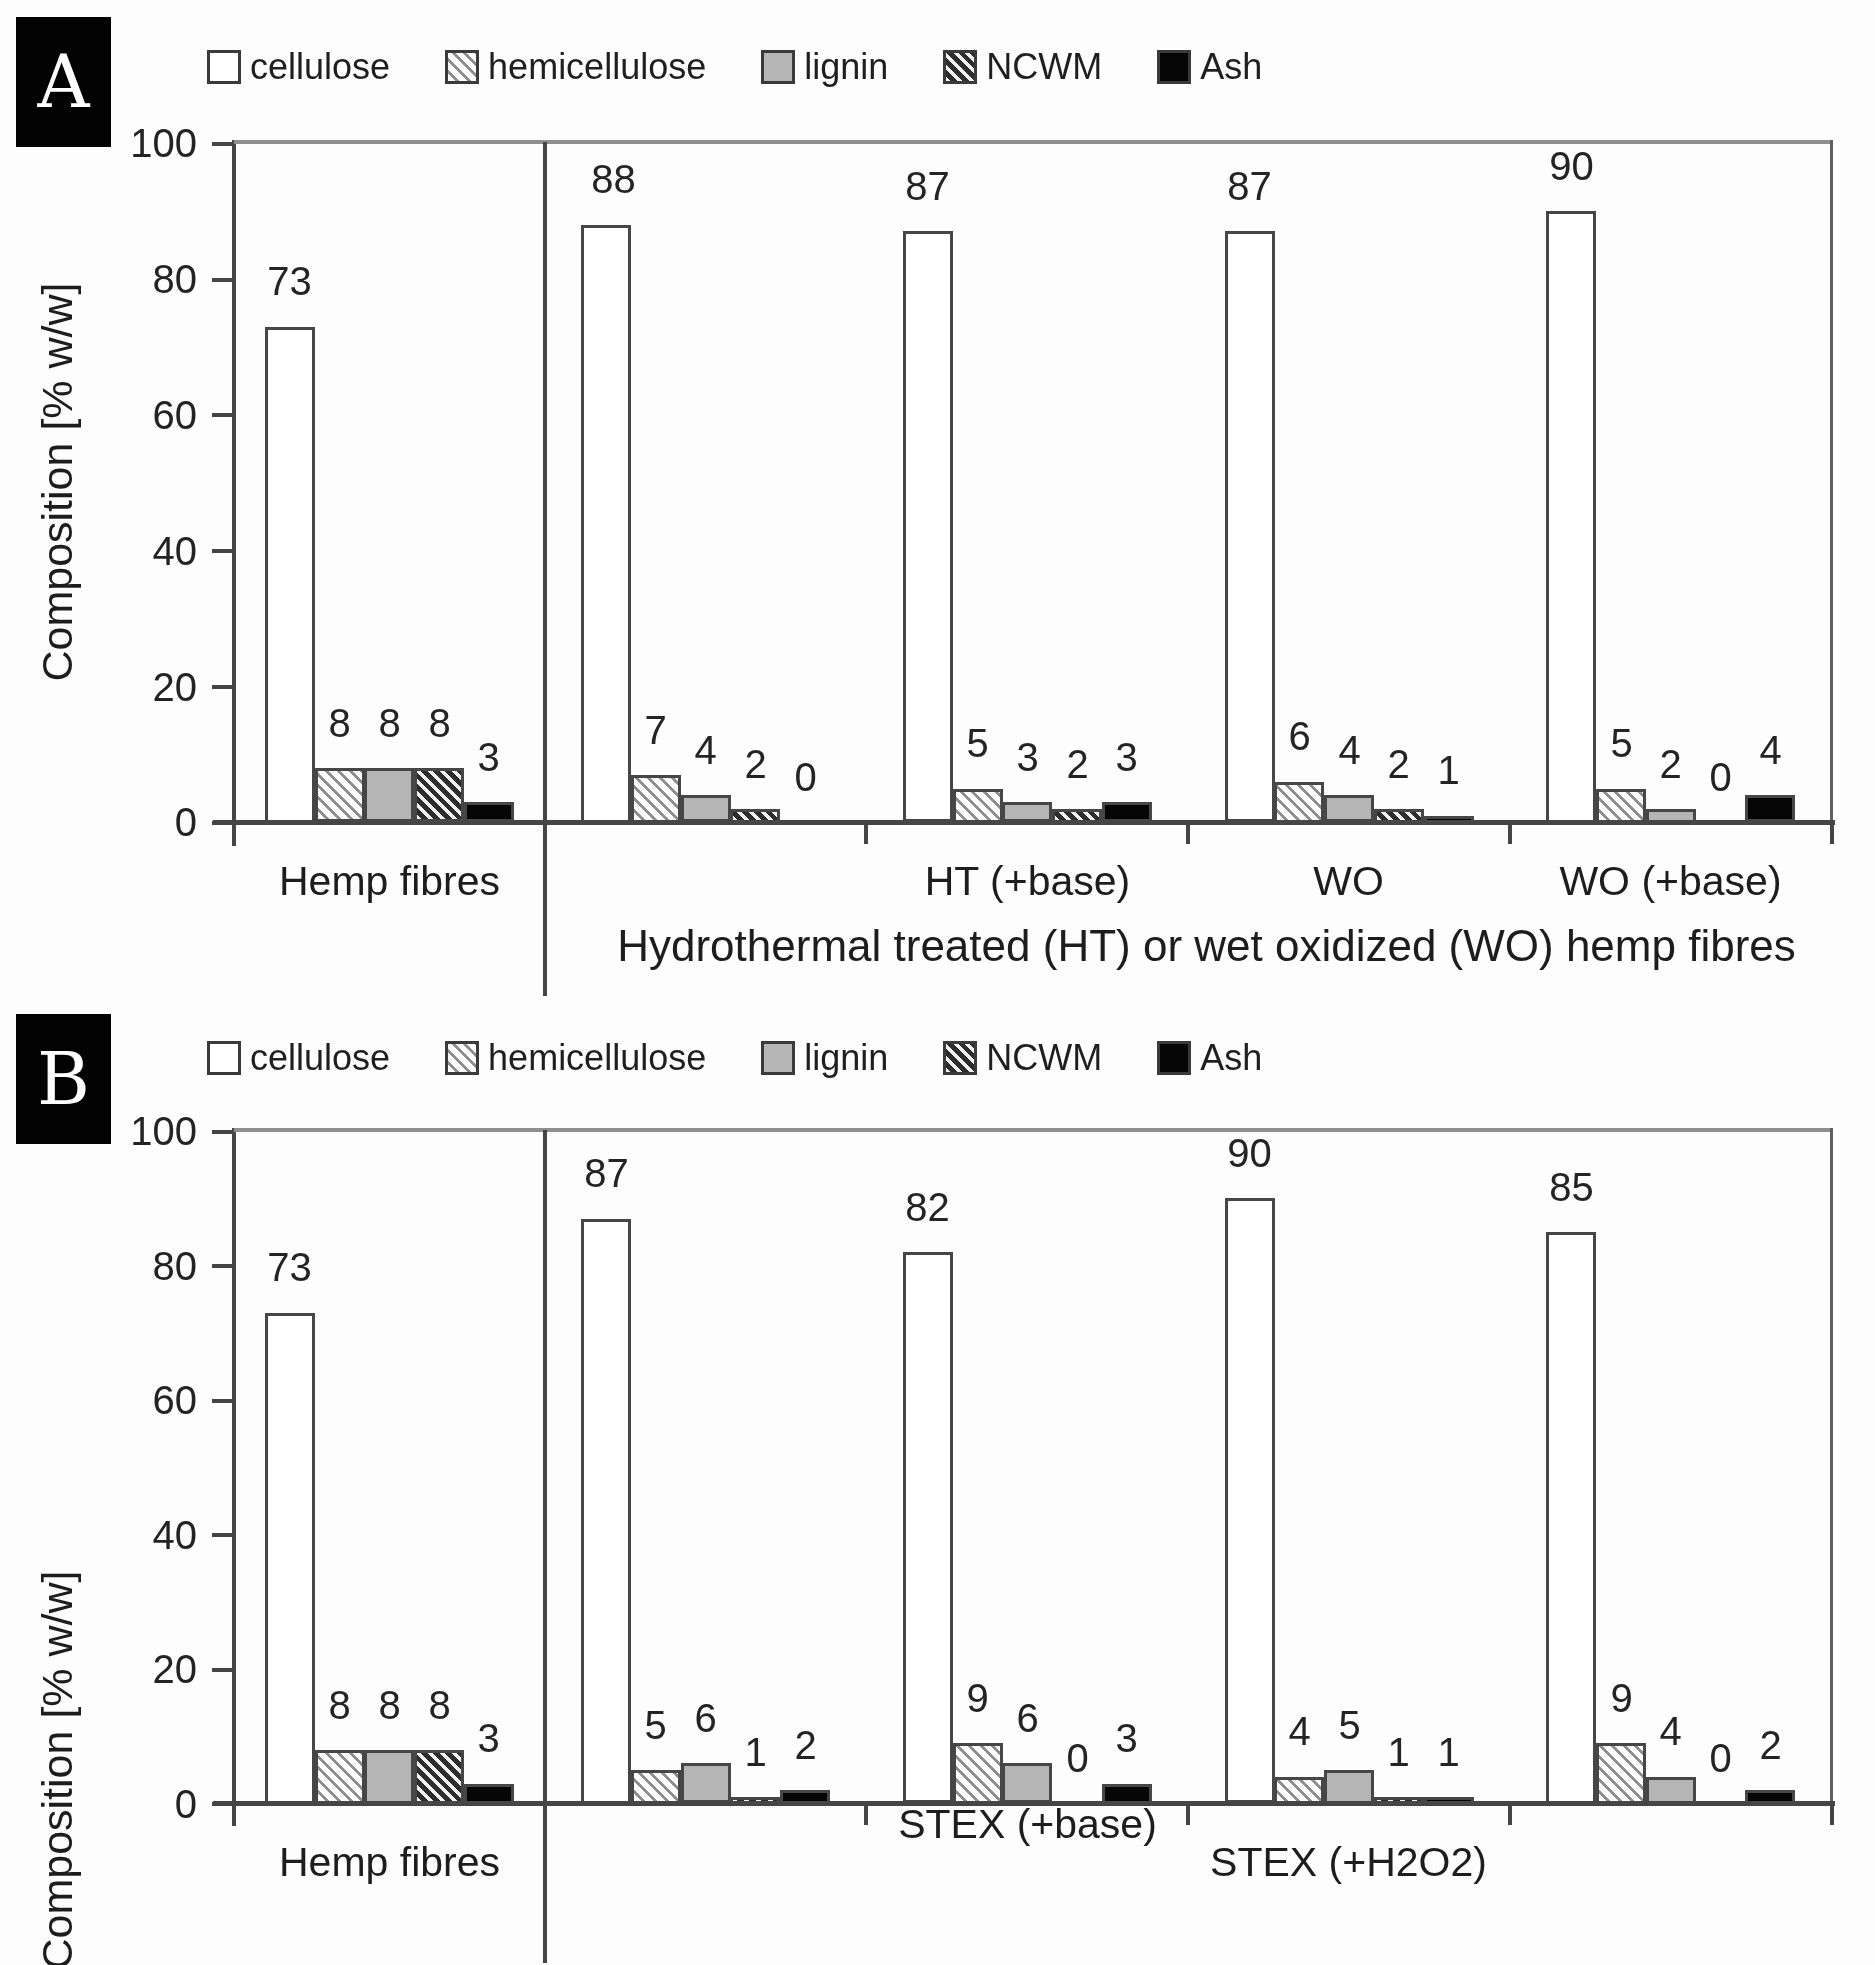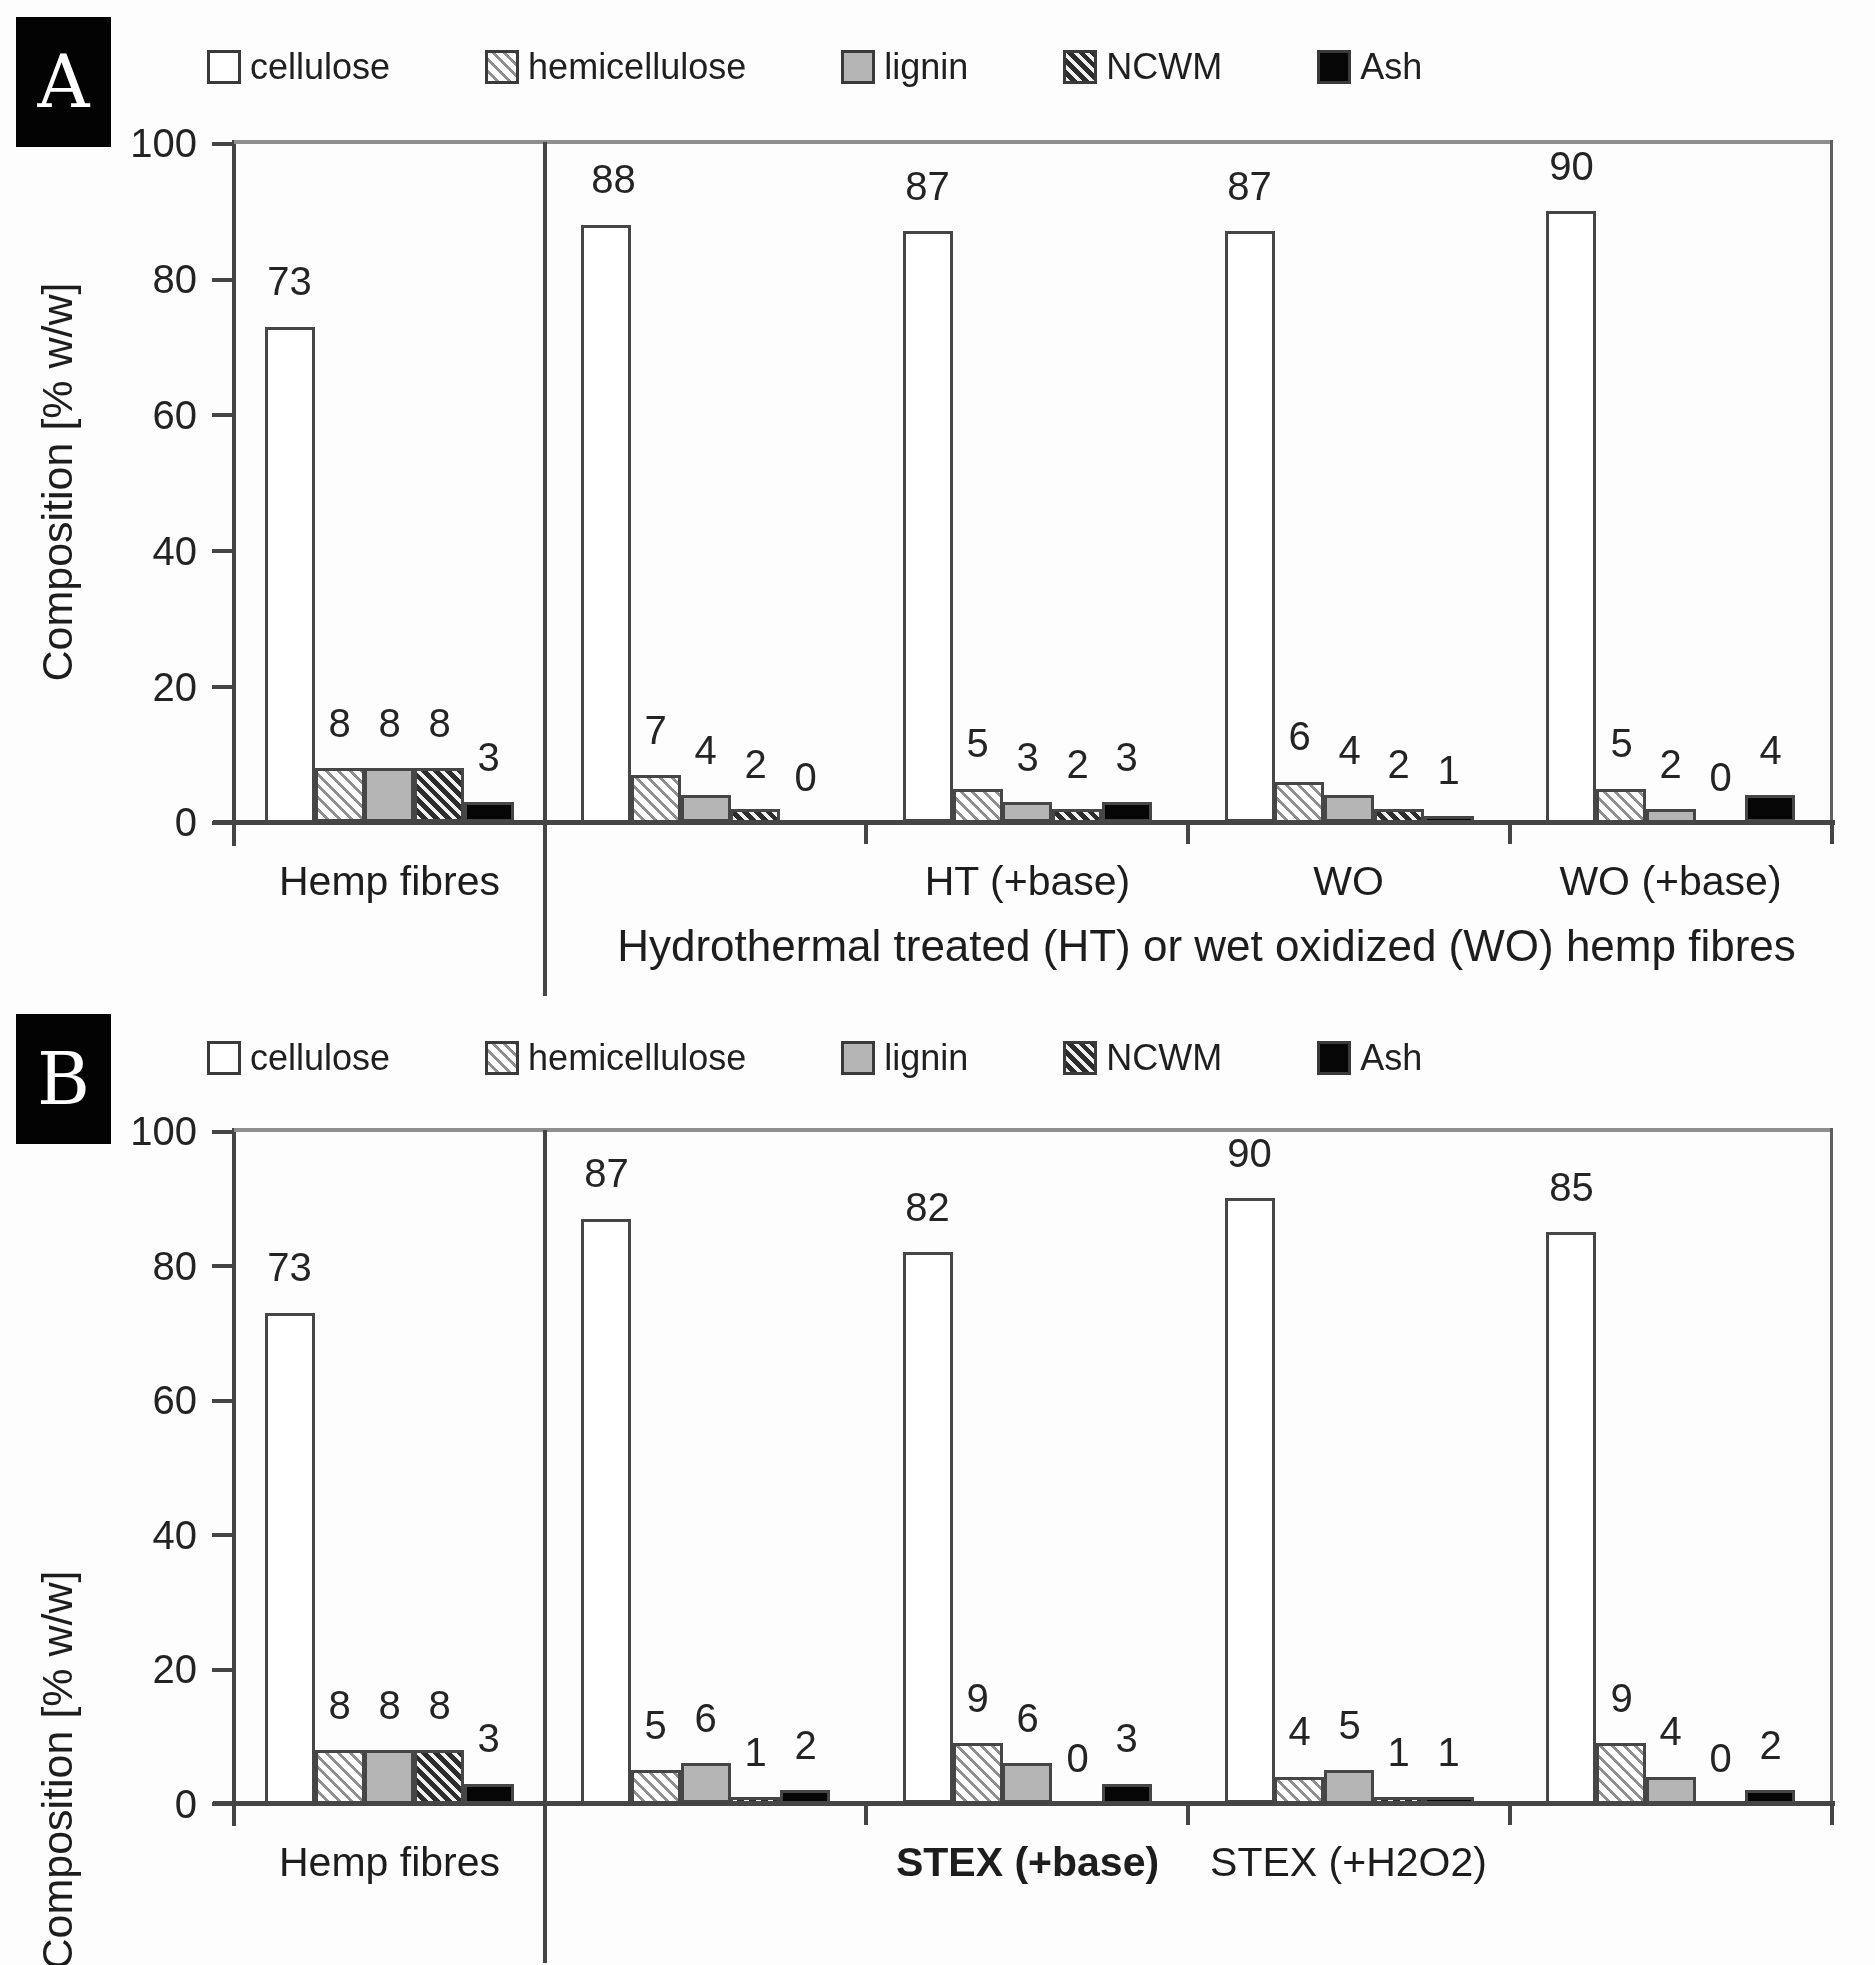--- a/index.html
+++ b/index.html
@@ -6,21 +6,21 @@
   body{width:1876px;height:1965px;position:relative;font-family:"Liberation Sans",sans-serif;color:#2e2e2e;}
   .page{position:absolute;left:0;top:0;width:1876px;height:1965px;background:#fdfdfd;overflow:hidden;}
   .panel{position:absolute;left:0;width:1876px;}
   #panel-a{top:0;height:995px;}
   #panel-b{top:995px;height:970px;}
   .corner{position:absolute;left:16px;width:95px;height:130px;background:#030303;color:#ffffff;
           font-family:"DejaVu Serif","Liberation Serif",serif;font-size:72px;
           display:flex;align-items:center;justify-content:center;}
   #panel-a .corner{top:17.3px;}
   #panel-b .corner{top:19.4px;}
-  .legend{position:absolute;left:207px;display:flex;align-items:center;gap:95px;}
+  .legend{position:absolute;left:207px;display:flex;align-items:center;gap:55px;}
   #panel-a .legend{top:47px;}
   #panel-b .legend{top:43px;}
   .legend-item{display:flex;align-items:center;gap:9px;}
   .swatch{width:28px;height:28px;border:3.5px solid #3a3a3a;box-sizing:content-box;}
   .legend-label{font-size:36px;line-height:39px;color:#1f1f1f;}
   .f-cellulose{background:#ffffff;}
   .f-hemicellulose{background:repeating-linear-gradient(45deg,#ffffff 0px,#ffffff 5.5px,#8f8f8f 5.5px,#8f8f8f 8.3px);}
   .f-lignin{background:#b5b5b5;}
   .f-ncwm{background:repeating-linear-gradient(45deg,#f0f0f0 0px,#f0f0f0 3.5px,#2d2d2d 3.5px,#2d2d2d 8.3px);}
   .f-ash{background:#060606;}
@@ -225,21 +225,21 @@
       <div class="xtick-mark" style="left: 864px; top: 811px;"></div>
       <div class="bar f-cellulose" style="left: 903px; top: 257px; width: 50px; height: 551px;"></div>
       <div class="val-label" style="left: 879px; top: 191px;">82</div>
       <div class="bar f-hemicellulose" style="left: 953px; top: 748px; width: 50px; height: 61px;"></div>
       <div class="val-label" style="left: 929px; top: 682px;">9</div>
       <div class="bar f-lignin" style="left: 1002px; top: 768px; width: 50px; height: 40px;"></div>
       <div class="val-label" style="left: 979px; top: 702px;">6</div>
       <div class="val-label" style="left: 1029px; top: 742px;">0</div>
       <div class="bar f-ash" style="left: 1102px; top: 789px; width: 50px; height: 20px;"></div>
       <div class="val-label" style="left: 1078px; top: 722px;">3</div>
-      <div class="cat-label" style="left: 841px; top: 838px; font-weight: bold;">STEX (+base)</div>
+      <div class="cat-label" style="left: 841px; top: 800px;">STEX (+base)</div>
       <div class="xtick-mark" style="left: 1186px; top: 811px;"></div>
       <div class="bar f-cellulose" style="left: 1225px; top: 203px; width: 50px; height: 605px;"></div>
       <div class="val-label" style="left: 1201px; top: 137px;">90</div>
       <div class="bar f-hemicellulose" style="left: 1274px; top: 782px; width: 50px; height: 27px;"></div>
       <div class="val-label" style="left: 1251px; top: 715px;">4</div>
       <div class="bar f-lignin" style="left: 1324px; top: 775px; width: 50px; height: 34px;"></div>
       <div class="val-label" style="left: 1301px; top: 709px;">5</div>
       <div class="bar f-ncwm" style="left: 1374px; top: 802px; width: 50px; height: 6.7px;"></div>
       <div class="val-label" style="left: 1350px; top: 736px;">1</div>
       <div class="bar f-ash" style="left: 1424px; top: 802px; width: 50px; height: 6.7px;"></div>

